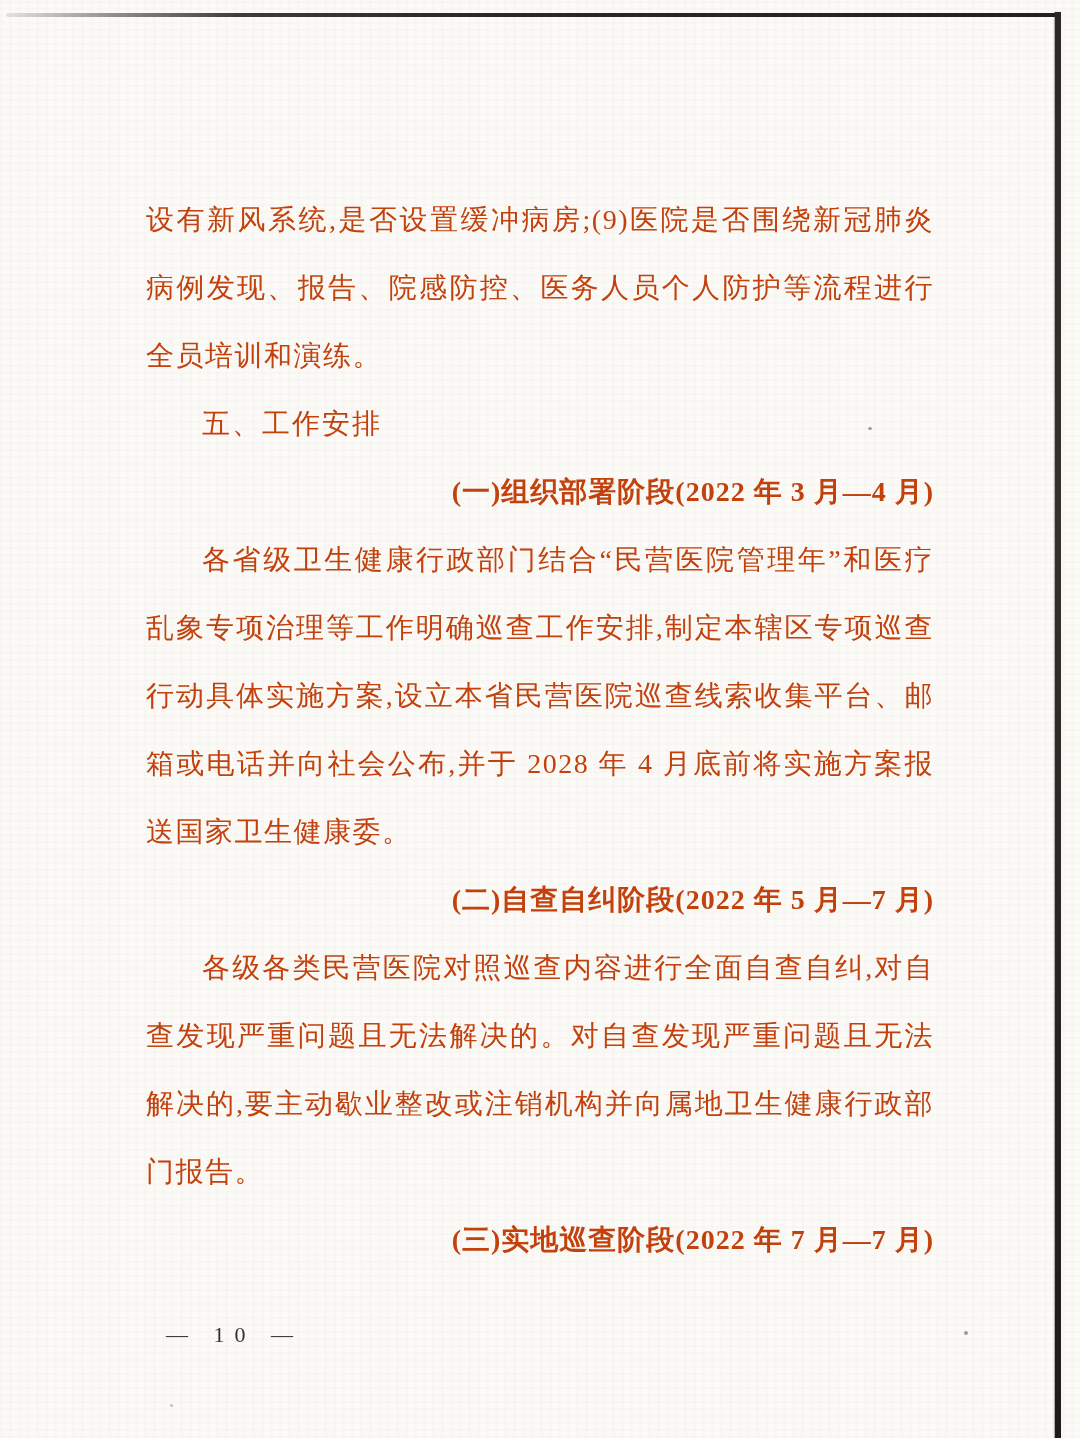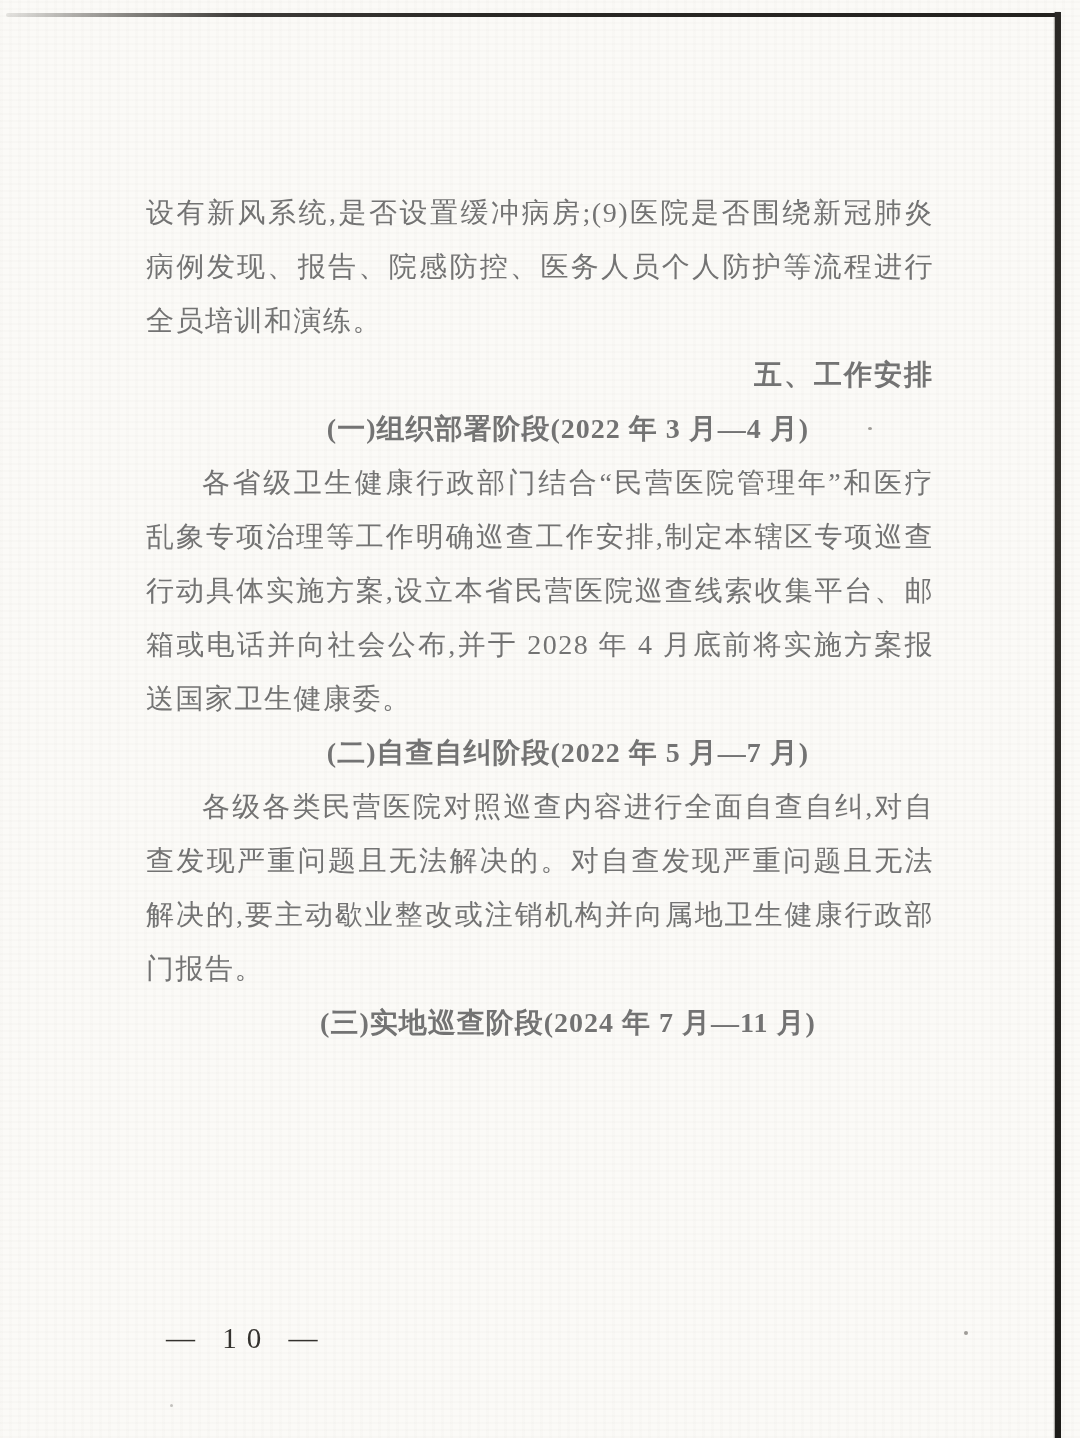--- a/index.html
+++ b/index.html
@@ -42,44 +42,44 @@
     width: 6px;
     height: 1426px;
     background: linear-gradient(180deg, #2a2825 0%, #35322d 35%, #262421 70%, #1d1c19 100%);
     box-shadow: -1px 0 1px rgba(40,38,34,0.35);
   }
   .doc {
     position: absolute;
     left: 146px;
     top: 186px;
     width: 788px;
-    color: #737373;
+    color: #c2410c;
     font-size: 28px;
-    line-height: 54px;
+    line-height: 68px;
     letter-spacing: 1.5px;
     text-align: justify;
   }
   .doc p { margin: 0; text-indent: 2em; }
   .doc p.continued { text-indent: 0; }
   .doc p.heading {
-    font-weight: bold;
+    font-weight: normal;
     font-family: "Liberation Sans", "DejaVu Sans", sans-serif;
     letter-spacing: 2px;
-    text-align: right;
+    text-align: left;
   }
   .doc p.subheading {
     font-weight: bold;
     letter-spacing: 1px;
-    text-align: center;
+    text-align: right;
   }
   .page-num {
     position: absolute;
     left: 166px;
     top: 1322px;
-    font-size: 29px;
+    font-size: 22px;
     letter-spacing: 10px;
     color: #34322e;
   }
   .artifact-dot {
     position: absolute;
     background: rgba(70,66,60,0.5);
     border-radius: 50%;
     pointer-events: none;
   }
   .dot-a { left: 868px; top: 427px; width: 4px; height: 3px; }
@@ -94,20 +94,20 @@
 <div class="edge-top"></div>
 <div class="edge-right"></div>
 
 <div class="doc">
   <p class="continued">设有新风系统,是否设置缓冲病房;(9)医院是否围绕新冠肺炎病例发现、报告、院感防控、医务人员个人防护等流程进行全员培训和演练。</p>
   <p class="heading">五、工作安排</p>
   <p class="subheading">(一)组织部署阶段(2022 年 3 月—4 月)</p>
   <p>各省级卫生健康行政部门结合“民营医院管理年”和医疗乱象专项治理等工作明确巡查工作安排,制定本辖区专项巡查行动具体实施方案,设立本省民营医院巡查线索收集平台、邮箱或电话并向社会公布,并于 2028 年 4 月底前将实施方案报送国家卫生健康委。</p>
   <p class="subheading">(二)自查自纠阶段(2022 年 5 月—7 月)</p>
   <p>各级各类民营医院对照巡查内容进行全面自查自纠,对自查发现严重问题且无法解决的。对自查发现严重问题且无法解决的,要主动歇业整改或注销机构并向属地卫生健康行政部门报告。</p>
-  <p class="subheading">(三)实地巡查阶段(2024 年 7 月—11 月)</p>
+  <p class="subheading">(三)实地巡查阶段(2022 年 7 月—7 月)</p>
 </div>
 
 <div class="page-num">— 10 —</div>
 
 <div class="artifact-dot dot-a"></div>
 <div class="artifact-dot dot-b"></div>
 <div class="artifact-dot dot-c"></div>
 
 </body></html>

